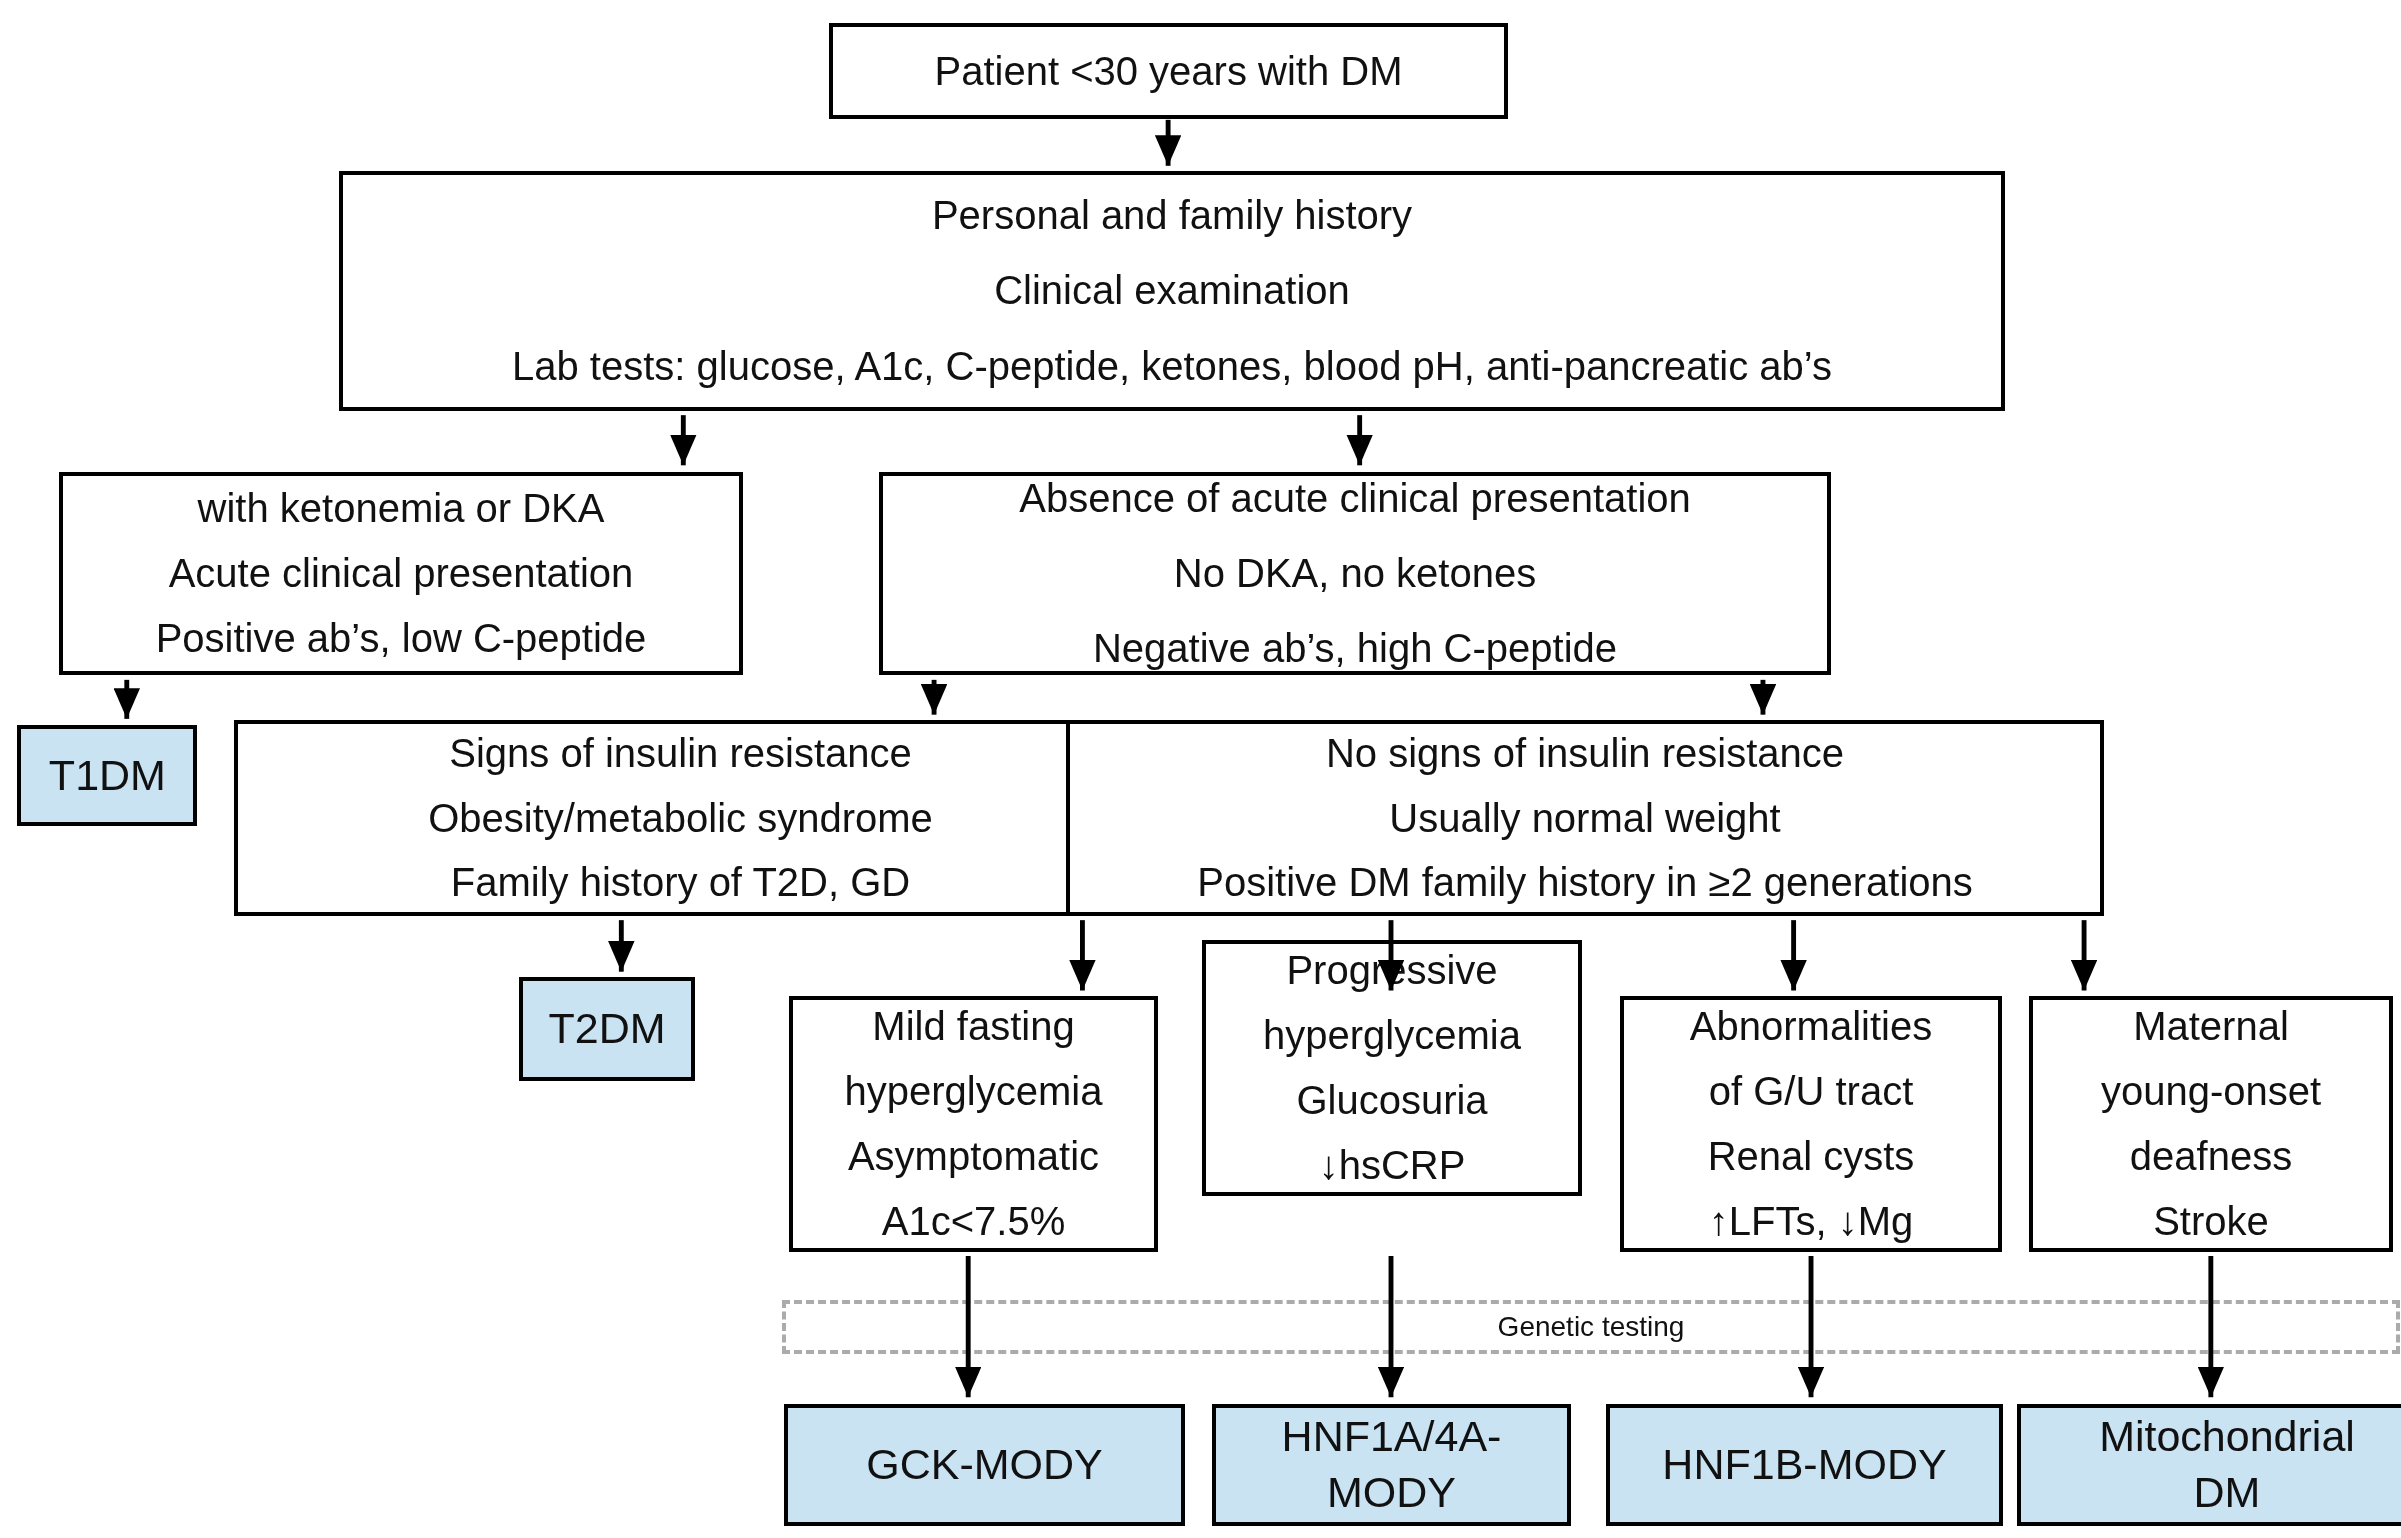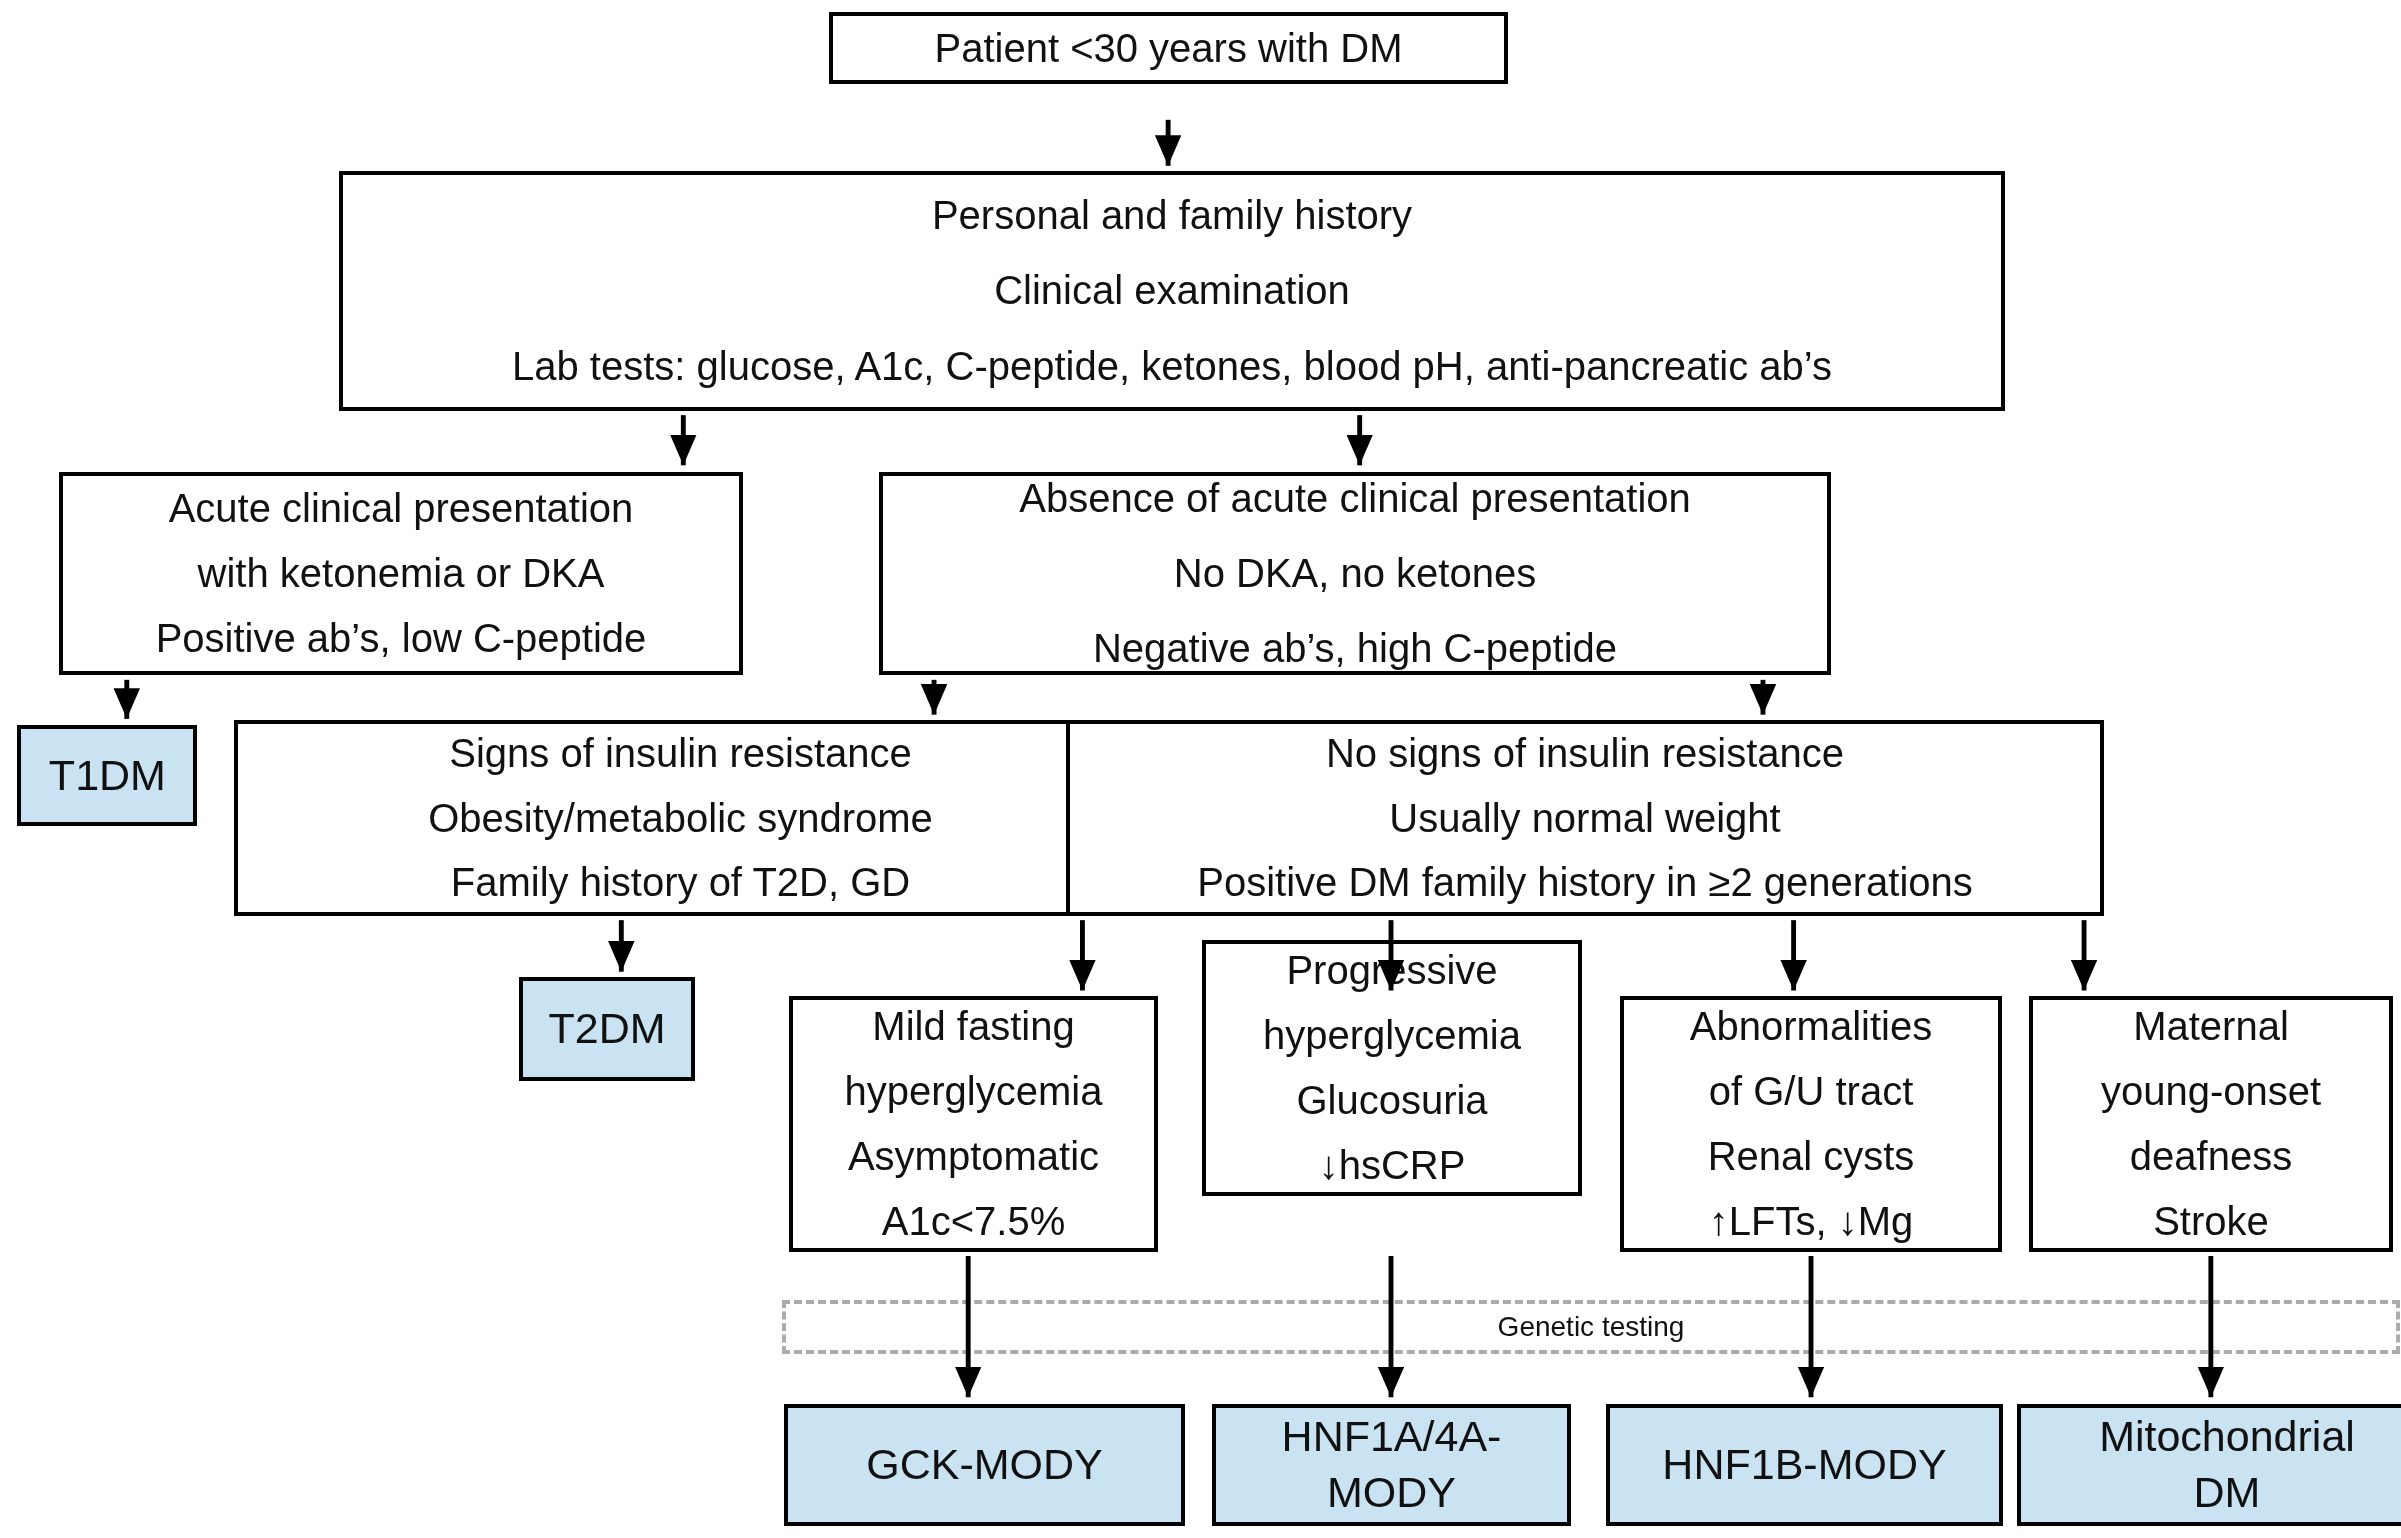--- a/index.html
+++ b/index.html
@@ -89,33 +89,33 @@
       <line x1="1997" y1="1321" x2="1997" y2="1422" marker-end="url(#ah)"></line>
       <line x1="2575" y1="1321" x2="2575" y2="1422" marker-end="url(#ah)"></line>
       <line x1="2992" y1="1321" x2="2992" y2="1422" marker-end="url(#ah)"></line>
       <line x1="1390" y1="1803" x2="1390" y2="2006" marker-end="url(#ah)"></line>
       <line x1="1997" y1="1803" x2="1997" y2="2006" marker-end="url(#ah)"></line>
       <line x1="2600" y1="1803" x2="2600" y2="2006" marker-end="url(#ah)"></line>
       <line x1="3174" y1="1803" x2="3174" y2="2006" marker-end="url(#ah)"></line>
     </g>
   </svg>
 
-  <div class="box" style="left:829px; top:12px; width:679px; height:72px;">
+  <div class="box" style="left:829px; top:23px; width:679px; height:96px;">
     <div class="line">Patient &lt;30 years with DM</div>
   </div>
 
   <div class="box roomy" style="left:339px; top:171px; width:1666px; height:240px;">
     <div class="line">Personal and family history</div>
     <div class="line">Clinical examination</div>
     <div class="line">Lab tests: glucose, A1c, C-peptide, ketones, blood pH, anti-pancreatic ab’s</div>
   </div>
 
   <div class="box" style="left:59px; top:472px; width:684px; height:203px;">
+    <div class="line">with ketonemia or DKA</div>
     <div class="line">Acute clinical presentation</div>
-    <div class="line">with ketonemia or DKA</div>
     <div class="line">Positive ab’s, low C-peptide</div>
   </div>
 
   <div class="box" style="left:879px; top:472px; width:952px; height:203px;gap:10px;">
     <div class="line">Absence of acute clinical presentation</div>
     <div class="line">No DKA, no ketones</div>
     <div class="line">Negative ab’s, high C-peptide</div>
   </div>
 
   <div class="box result" style="left:17.4px; top:725px; width:180px; height:101px;">

